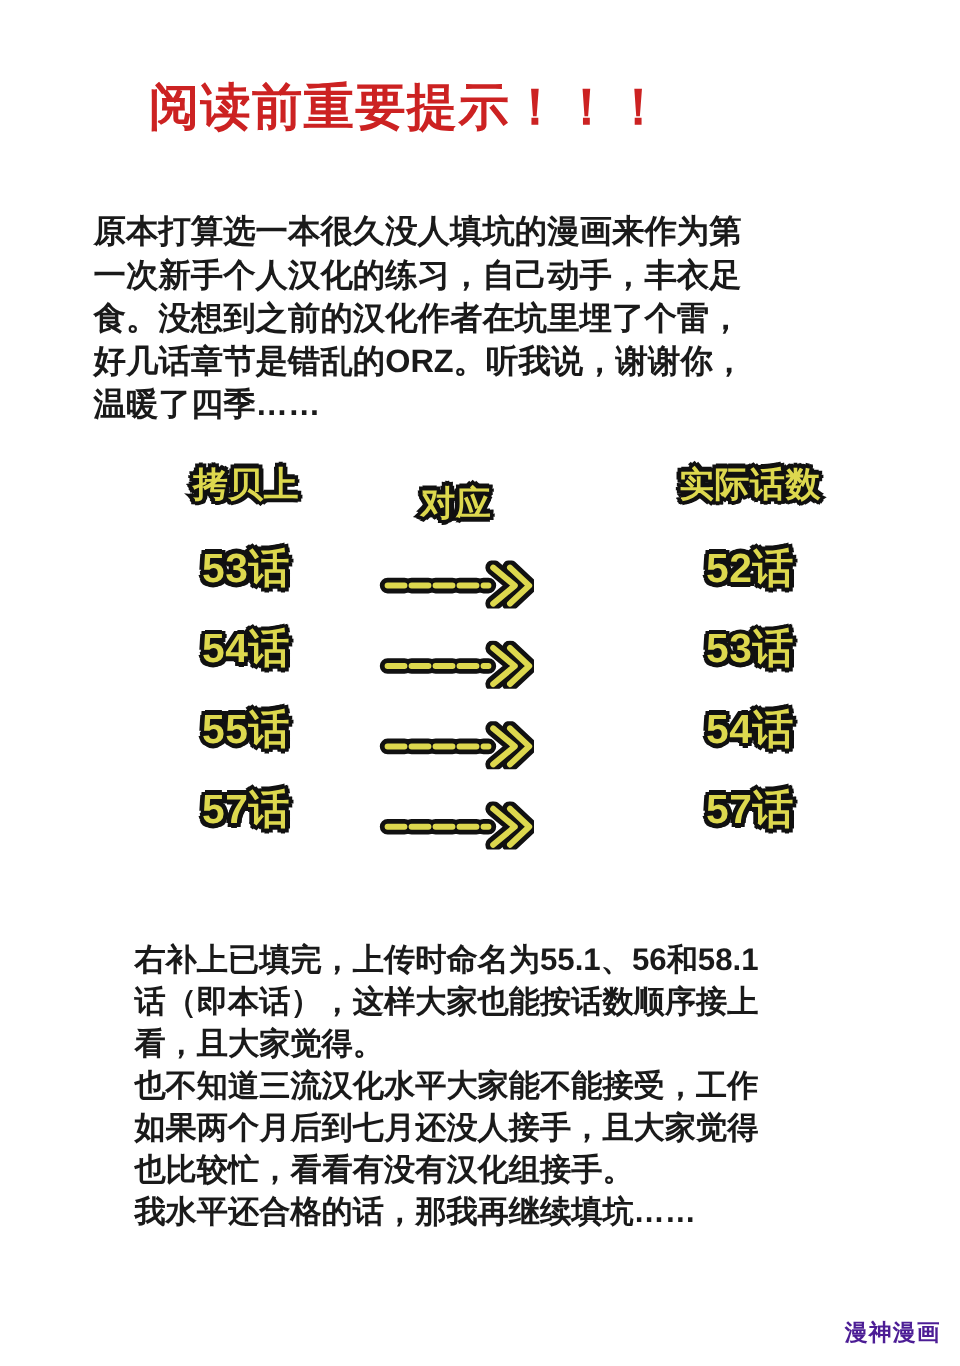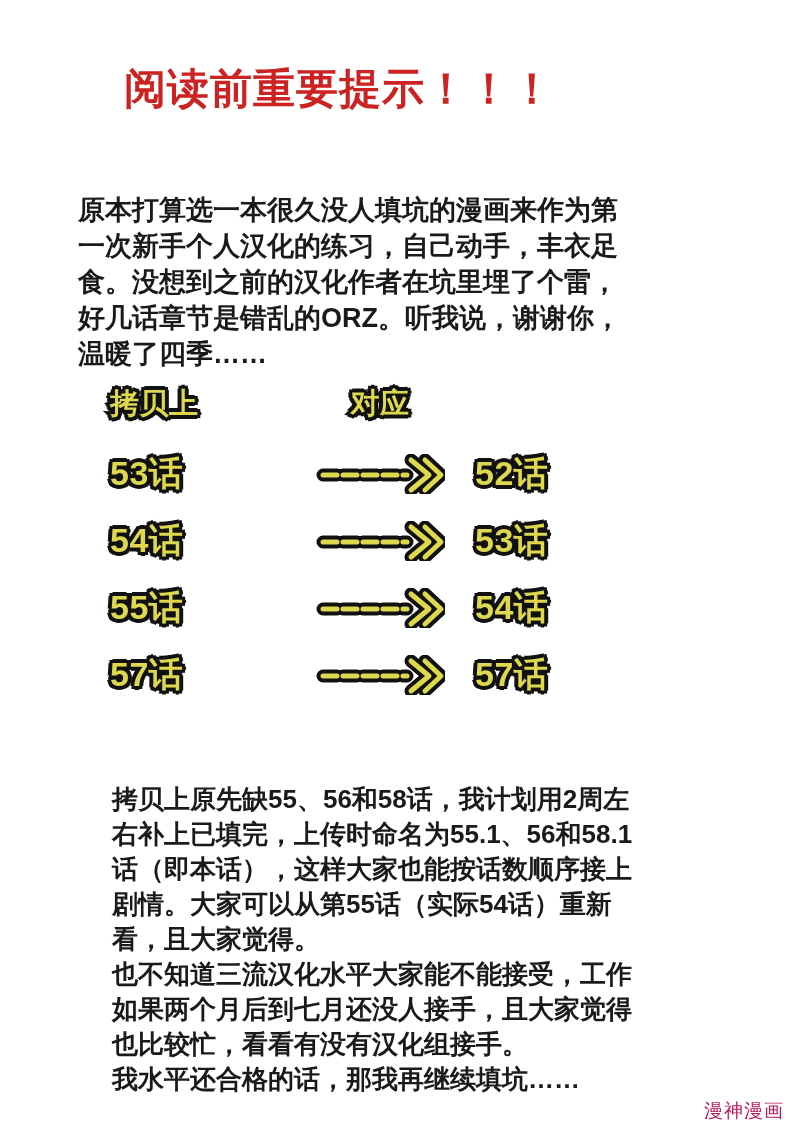--- a/index.html
+++ b/index.html
@@ -40,21 +40,20 @@
   .intro {
     position: absolute;
     left: 78px;
     top: 175px;
     width: 612px;
     font-size: 27px;
     font-weight: bold;
     color: #1a1a1a;
     line-height: 36px;
     letter-spacing: 0px;
-    margin-top: 17px;
   }
   .intro .line { display: block; white-space: nowrap; }
 
   
   .table {
     position: absolute;
     left: 0;
     top: 368px;
     width: 800px;
   }
@@ -64,23 +63,24 @@
     width: 800px;
   }
   .trow.header { height: 72px; }
 
   .cell {
     position: absolute;
     top: 0;
     height: 100%;
     display: flex;
     align-items: center;
+    justify-content: center;
   }
   .cell.col-left   { left: 110px; width: 190px; }
-  .cell.col-mid    { left: 285px; width: 190px; justify-content: center; }
+  .cell.col-mid    { left: 285px; width: 190px; justify-content: center; align-items: flex-end; }
   .cell.col-right  { left: 475px; width: 300px; }
 
   
   .gold {
     font-size: 34px;
     font-weight: bold;
     color: #ddd84e;
     letter-spacing: 0.5px;
     white-space: nowrap;
     -webkit-text-stroke: 5px #111111;
@@ -114,23 +114,23 @@
     line-height: 35px;
   }
   .outro .line { display: block; white-space: nowrap; }
 
   
   .watermark {
     position: absolute;
     right: 16px;
     bottom: 14px;
     font-size: 19px;
-    color: #be185d;
+    color: #4c1d95;
     letter-spacing: 1px;
-    font-weight: normal;
+    font-weight: bold;
     white-space: nowrap;
   }
 </style>
 </head>
 <body>
 
 <div class="page">
 
   <div class="title">阅读前重要提示！！！</div>
 
@@ -144,20 +144,23 @@
 
   <div class="table">
 
     <div class="trow header">
       <div class="cell col-left">
         <span class="gold hdr">拷贝上</span>
       </div>
       <div class="cell col-mid">
         <span class="gold hdr">对应</span>
       </div>
+      <div class="cell col-right">
+        <span class="gold hdr">实际话数</span>
+      </div>
     </div>
 
     <div class="trow">
       <div class="cell col-left">
         <span class="gold">53话</span>
       </div>
       <div class="cell col-mid">
         <span class="arrow-wrap">
           <svg width="130" height="40" viewBox="0 0 130 40" xmlns="http://www.w3.org/2000/svg">
             <g fill="none" stroke="#111111" stroke-width="13" stroke-linecap="round" stroke-linejoin="round">
@@ -250,24 +253,22 @@
       </div>
       <div class="cell col-right">
         <span class="gold">57话</span>
       </div>
     </div>
 
 
   </div>
 
   <div class="outro">
-    <span class="line">拷贝上原先缺55、56和58话，我计划用2周左</span>
     <span class="line">右补上已填完，上传时命名为55.1、56和58.1</span>
     <span class="line">话（即本话），这样大家也能按话数顺序接上</span>
-    <span class="line">剧情。大家可以从第55话（实际54话）重新</span>
     <span class="line">看，且大家觉得。</span>
     <span class="line">也不知道三流汉化水平大家能不能接受，工作</span>
     <span class="line">如果两个月后到七月还没人接手，且大家觉得</span>
     <span class="line">也比较忙，看看有没有汉化组接手。</span>
     <span class="line">我水平还合格的话，那我再继续填坑……</span>
   </div>
 
   <div class="watermark">漫神漫画</div>
 
 </div>

